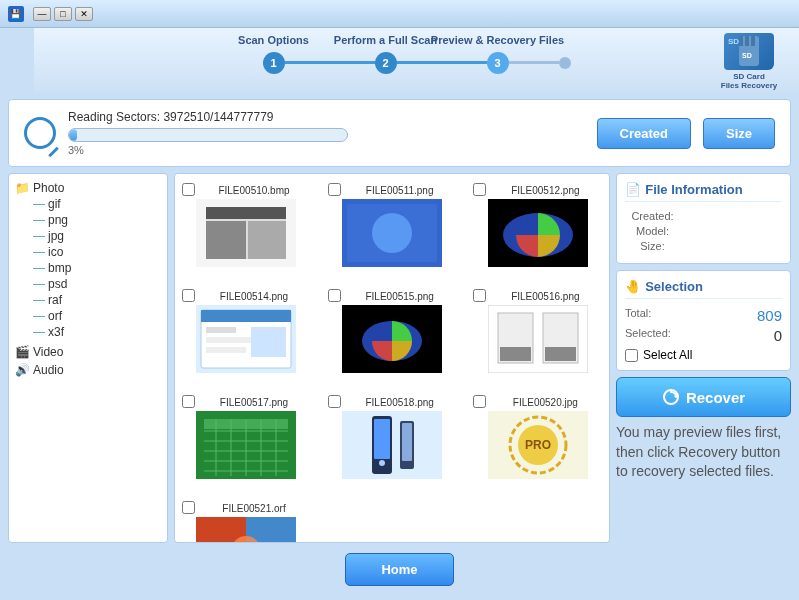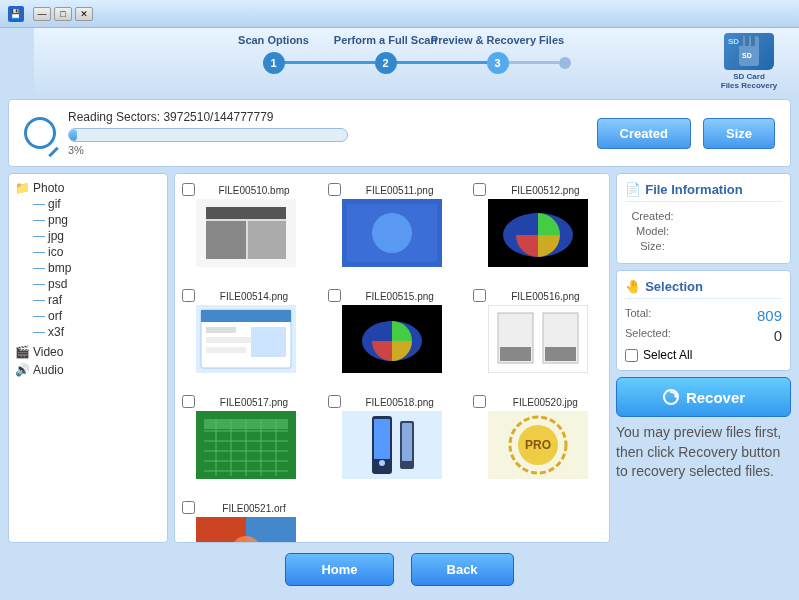--- a/index.html
+++ b/index.html
@@ -666,14 +666,13 @@
       </svg>
       <span>Recover</span>
     </button>
 
     <div class="recover-hint">You may preview files first, then click Recovery button to recovery selected files.</div>
   </div>
 </div>
 
 <div id="bottombar">
   <button class="bottom-btn">Home</button>
-  <button class="bottom-btn">Back</button>
 </div>
 
 </body></html>

